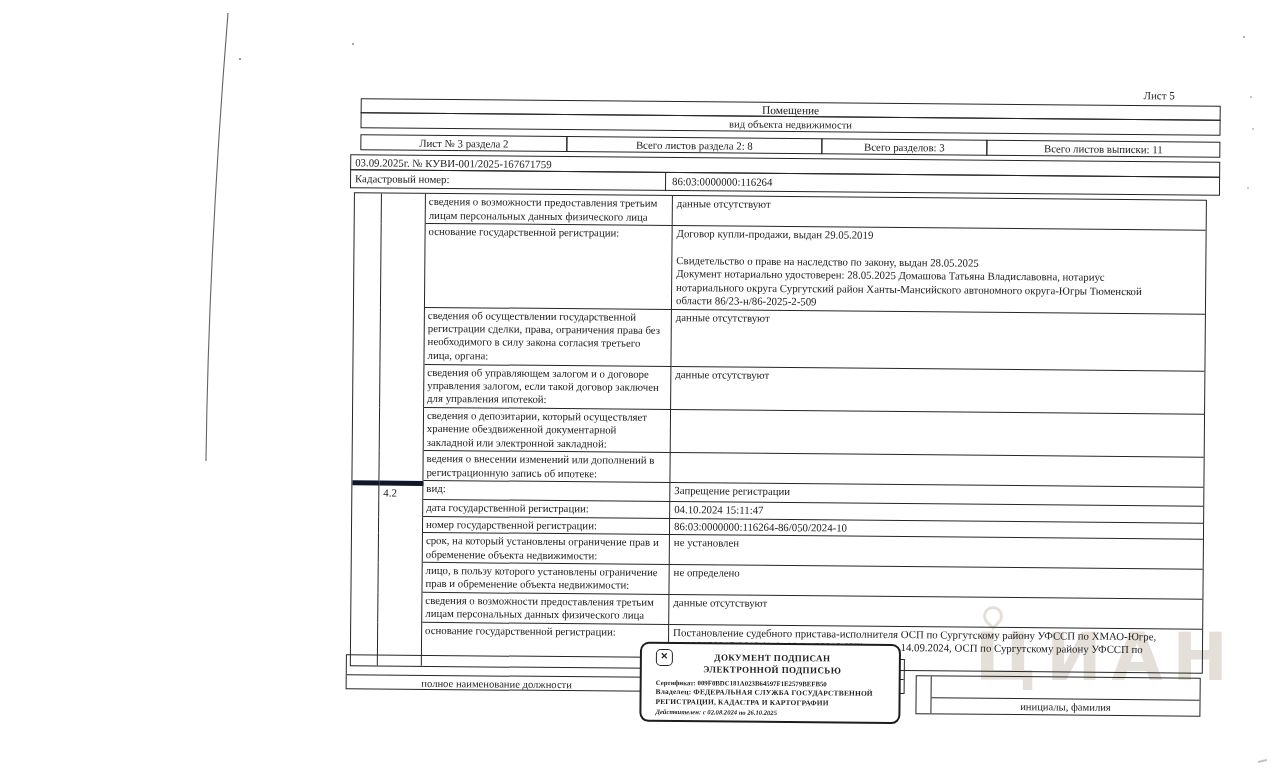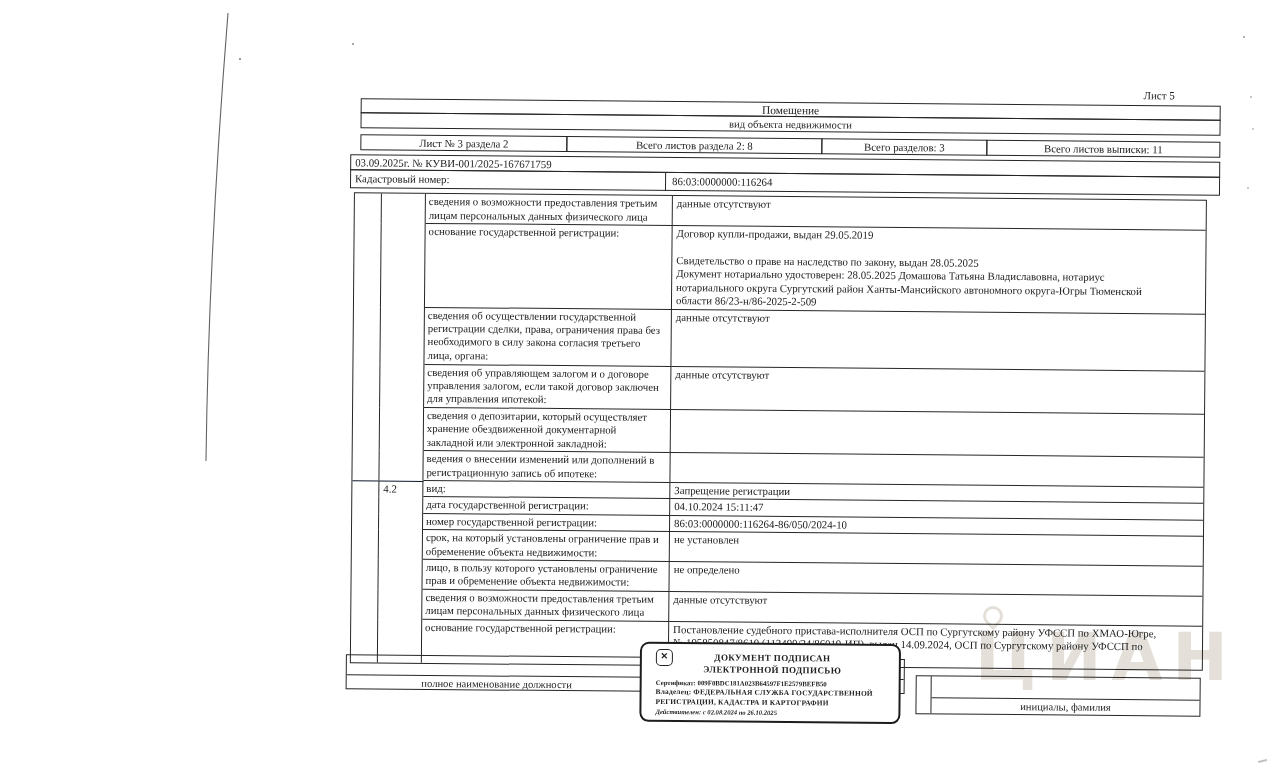--- a/index.html
+++ b/index.html
@@ -43,21 +43,21 @@
   .cad-row{margin:-1px 0 0 3px;width:870px;display:flex;box-sizing:border-box;}
   .cad-label{width:315px;border-right:1px solid #262626;box-sizing:border-box;padding:2px 0 2px 4px;}
   .cad-value{flex:1;padding:2px 0 2px 6px;}
   
   .mtable{margin:4px 0 0 7px;width:853px;border:1px solid #262626;box-sizing:border-box;}
   .mrow{display:flex;}
   .c-sp{width:27px;border-right:1px solid #262626;box-sizing:border-box;}
   .c-num{width:44px;border-right:1px solid #262626;box-sizing:border-box;padding:1px 0 0 4px;}
   .c-label{width:247px;border-right:1px solid #262626;border-bottom:1px solid #262626;box-sizing:border-box;padding:1px 4px 1px 3px;}
   .c-value{flex:1;border-bottom:1px solid #262626;box-sizing:border-box;padding:1px 42px 1px 4px;white-space:pre-line;}
-  .sec-start .c-sp,.sec-start .c-num{border-top:1px solid #0f172a;}
+  .sec-start .c-sp,.sec-start .c-num{border-top:5px solid #0f172a;}
   .last .c-label,.last .c-value{border-bottom:none;}
   .r1{min-height:29px;} .r2{min-height:78px;} .r3{min-height:57px;} .r4{min-height:41px;}
   .r5{min-height:42px;} .r6{min-height:29px;} .r7{min-height:14px;} .r8{min-height:15px;}
   .r9{min-height:15px;} .r10{min-height:28px;} .r11{min-height:27px;} .r12{min-height:27px;} .r13{min-height:43px;}
   
   .sig-left{position:absolute;left:3px;top:572px;width:559px;height:35px;border:1px solid #262626;box-sizing:border-box;z-index:1;}
   .sig-left .line{height:20px;border-bottom:1px solid #262626;box-sizing:border-box;}
   .sig-left .cap{position:absolute;left:0;top:21px;width:300px;text-align:center;font-size:10.6px;}
   .sig-right{position:absolute;left:573px;top:588px;width:285px;height:39px;border:1px solid #262626;box-sizing:border-box;display:flex;z-index:1;}
   .sig-right .stub{width:15px;border-right:1px solid #262626;box-sizing:border-box;}

